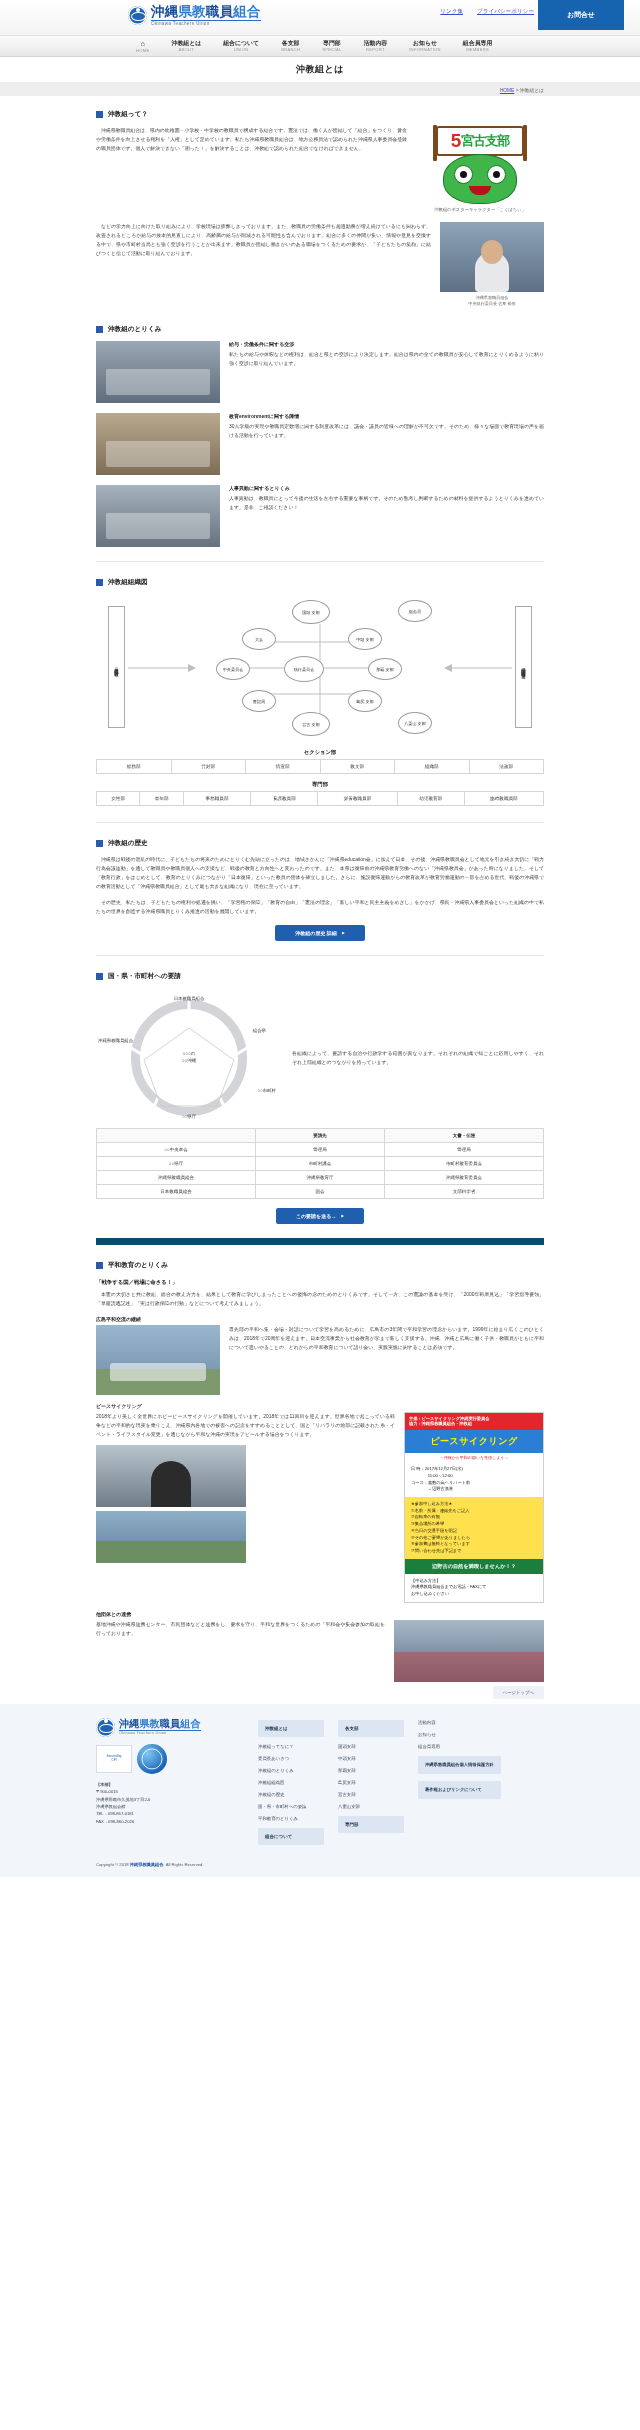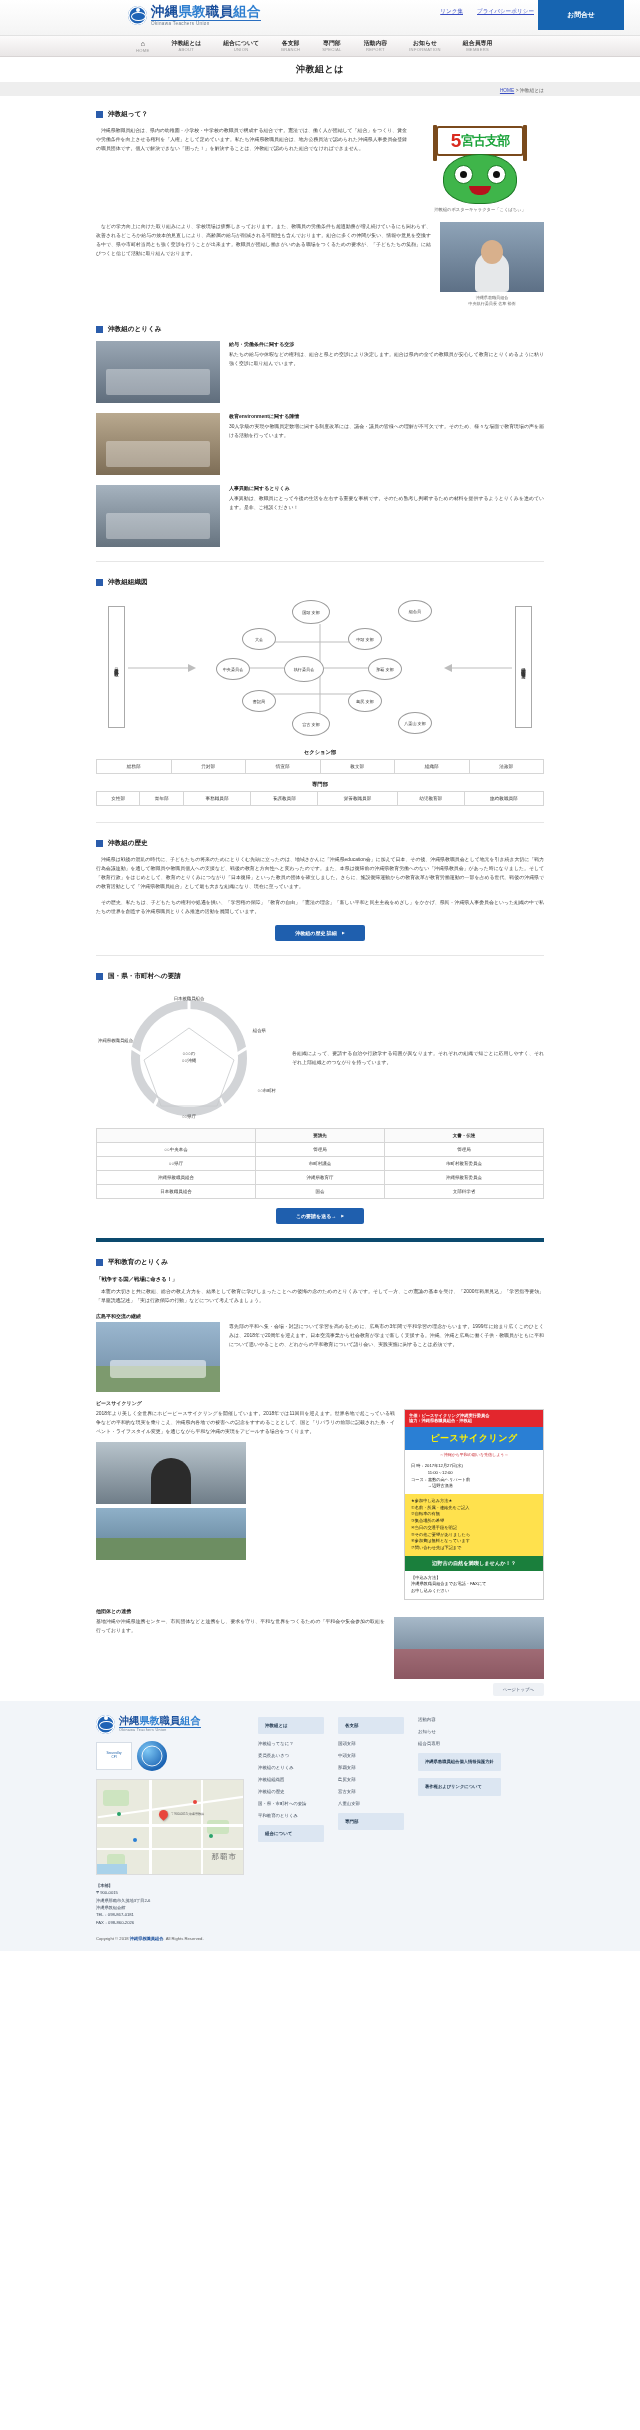--- a/index.html
+++ b/index.html
@@ -600,21 +600,21 @@
             <td>国会</td>
             <td>文部科学省</td>
           </tr>
         </tbody>
     </table>
     <div class="btn-row">
       <div class="btn">この要請を送る→</div>
     </div>
   </div>
 
-  <div class="sec" style="padding-top:16px;border-top:4px solid #0c4a6e;margin-top:14px;">
+  <div class="sec" style="padding-top:16px;border-top:7px solid #0c4a6e;margin-top:14px;">
     <div class="sec-head">
       <div class="sec-sq"></div>
       <div class="sec-title">平和教育のとりくみ</div>
     </div>
     <div class="sub-head">「戦争する国／戦場に命さる！」</div>
     <p class="body-txt indent">本憲の大切さと共に教組、総合の教え方力を、結果として教育に学びしまったことへの後悔の念のためのとりくみです。そして一方、この憲論の基本を受け、「2000年戦果見込」「学習指導要領」「早慶読通記述」「実は行政保障の行動」などについて考えてみましょう。</p>
 
     <div class="sub-head2">広島平和交流の継続</div>
     <div class="flow">
       <div class="ph" style="width:124px;height:70px;background:linear-gradient(#9bb7cf,#6d8aa3);">
@@ -682,38 +682,20 @@
         <div class="logo-txt">
           <div class="logo-ja"><span class="c1">沖縄</span><span class="c2">県教</span><span class="c3">職員</span><span class="c4">組合</span></div>
           <div class="logo-en">Okinawa Teachers Union</div>
         </div>
       </div>
       <div class="f-badge">
         <div class="bsq" style="white-space:pre-line;">Secured by
 CPI</div>
         <div class="bcirc"></div>
       </div>
-      <div class="f-map">
-        <div class="mgreen" style="left:6px;top:10px;width:26px;height:16px;"></div>
-        <div class="mgreen" style="right:14px;top:40px;width:22px;height:14px;"></div>
-        <div class="mgreen" style="left:10px;bottom:8px;width:18px;height:12px;"></div>
-        <div class="mroad" style="left:0;top:44px;width:148px;height:3px;"></div>
-        <div class="mroad" style="left:0;top:26px;width:148px;height:2px;transform:rotate(-8deg);"></div>
-        <div class="mroad" style="left:52px;top:0;width:2.5px;height:96px;"></div>
-        <div class="mroad" style="left:104px;top:0;width:2px;height:96px;"></div>
-        <div class="mroad" style="left:0;bottom:24px;width:148px;height:2px;"></div>
-        <div class="mwater" style="left:0;bottom:0;width:30px;height:10px;"></div>
-        <div class="mpoi" style="left:20px;top:32px;background:#2aa36b;"></div>
-        <div class="mpoi" style="left:36px;top:58px;background:#2a7fd4;"></div>
-        <div class="mpoi" style="left:96px;top:20px;background:#e8453c;"></div>
-        <div class="mpoi" style="left:112px;top:54px;background:#2aa36b;"></div>
-        <div class="pin"></div>
-        <div class="mtxt" style="left:74px;top:32px;">〒900-0015 沖縄県教組</div>
-        <div class="mcity">那覇市</div>
-      </div>
       <div class="f-addr">
         <span class="ttl">【本部】</span><br>
         <span style="white-space:pre-line;">〒900-0015
 沖縄県那覇市久茂地3丁目2-6
 沖縄県教組会館
 TEL：098-867-0181
 FAX：098-860-2026</span>
       </div>
     </div>
     <div class="f-cols" id="footer-cols">

